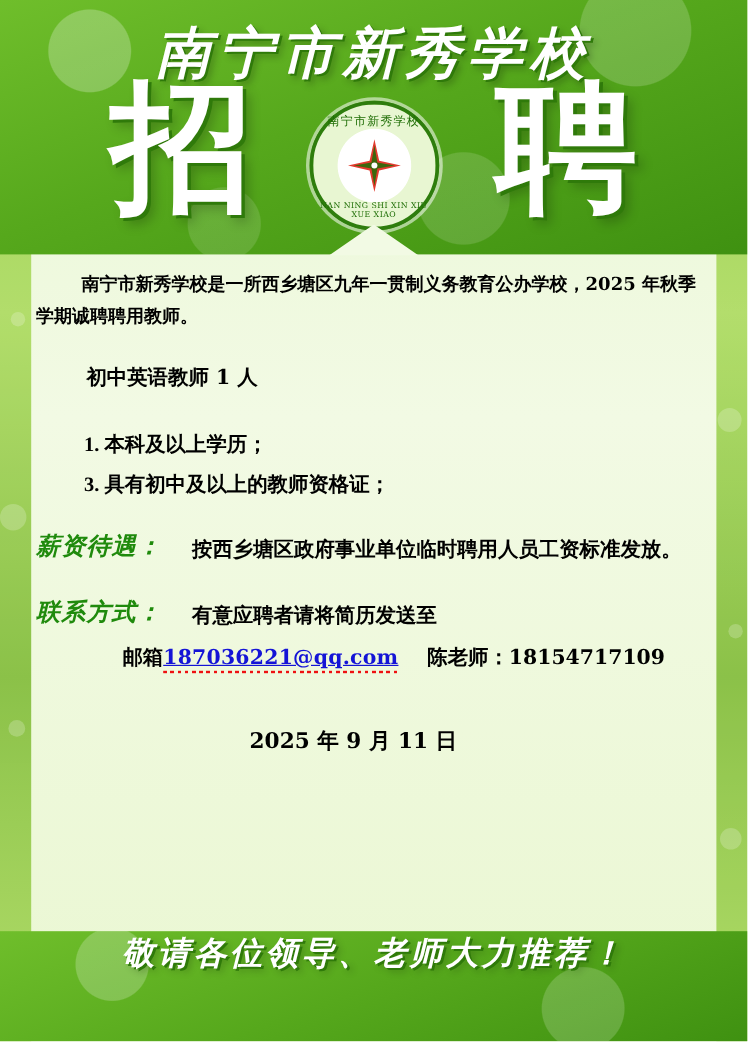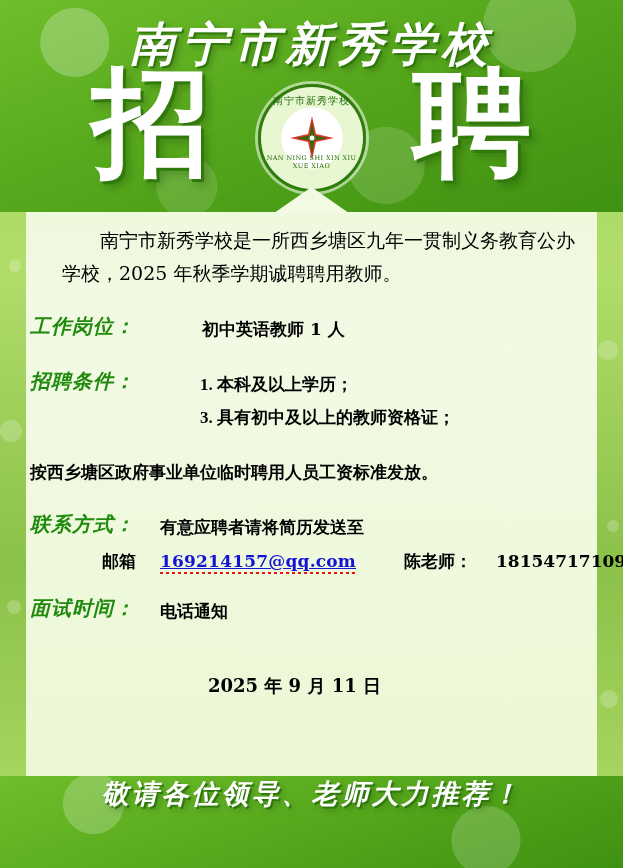--- a/index.html
+++ b/index.html
@@ -94,44 +94,43 @@
     box-shadow: 0 0 0 3px rgba(255,255,255,0.55);
   }
   .logo .ring-text-top, .logo .ring-text-bottom {
     position: absolute;
     left: 0; width: 100%;
     text-align: center;
     color: #1f6e06;
     font-family: "DejaVu Serif", "Liberation Serif", serif;
   }
   .logo .ring-text-top { top: 7px; font-size: 10px; letter-spacing: 1px; }
-  .logo .ring-text-bottom { bottom: 19px; font-size: 6.5px; letter-spacing: 0.4px; }
+  .logo .ring-text-bottom { bottom: 6px; font-size: 6.5px; letter-spacing: 0.4px; }
   .logo .star {
     position: absolute;
     top: 50%; left: 50%;
     transform: translate(-50%, -50%);
     width: 50px; height: 50px;
   }
 
   
   .content {
     position: absolute;
     top: 224px;
     left: 30px;
     width: 563px;
   }
   .intro {
     font-family: "DejaVu Serif", "Liberation Serif", serif;
-    font-size: 19px;
-    font-weight: normal;
+    font-size: 15px;
+    font-weight: bold;
     color: #000000;
     line-height: 1.75;
     text-indent: 38px;
     padding-right: 8px;
-    margin-left: 32px;
   }
   .row {
     display: flex;
     align-items: flex-start;
     margin-top: 22px;
   }
   .row .label {
     flex: 0 0 130px;
     font-family: "DejaVu Serif", "Liberation Serif", serif;
     font-size: 20px;
@@ -156,21 +155,21 @@
 
   .contact-line {
     margin-top: 6px;
     padding-left: 72px;
     font-family: "DejaVu Serif", "Liberation Serif", serif;
     font-size: 17px;
     font-weight: bold;
     color: #000000;
     display: flex;
     align-items: baseline;
-    gap: 24px;
+    gap: 0;
     white-space: nowrap;
   }
   .email {
     color: #1414d6;
     text-decoration: underline;
     text-decoration-color: #1414d6;
     letter-spacing: 0.2px;
   }
   .email-wrap { position: relative; display: inline-block; }
   .email-wrap::after{
@@ -248,56 +247,51 @@
       </svg>
       <div class="ring-text-bottom">NAN NING SHI XIN XIU XUE XIAO</div>
     </div>
   </div>
 
   <div class="content">
 
     <p class="intro">南宁市新秀学校是一所西乡塘区九年一贯制义务教育公办学校，2025 年秋季学期诚聘聘用教师。</p>
 
     <div class="row">
-      <div class="label">工作岗位：</div>
       <div class="value indent">初中英语教师 1 人</div>
     </div>
 
     <div class="row">
-      <div class="label">招聘条件：</div>
       <div class="value indent2">
         <ul class="cond-list">
           <li>1. 本科及以上学历；</li>
           <li>3. 具有初中及以上的教师资格证；</li>
         </ul>
       </div>
     </div>
 
     <div class="row">
+      <div class="label">薪资待遇：</div>
       <div class="value">按西乡塘区政府事业单位临时聘用人员工资标准发放。</div>
     </div>
 
     <div class="row">
       <div class="label">联系方式：</div>
       <div class="value">有意应聘者请将简历发送至</div>
     </div>
 
     <div class="contact-line">
       <span>邮箱</span>
       <span class="email-wrap">
-        <a class="email" href="#">169214157@qq.com</a>
+        <a class="email" href="#">187036221@qq.com</a>
       </span>
       <span class="teacher">陈老师：</span>
       <span>18154717109</span>
     </div>
 
-    <div class="row">
-      <div class="label">面试时间：</div>
-      <div class="value">电话通知</div>
-    </div>
 
     <div class="date-line">2025 年 9 月 11 日</div>
   </div>
 
   <div class="footer">
     <div class="footer-text">敬请各位领导、老师大力推荐！</div>
   </div>
 </div>
 
 </body></html>

